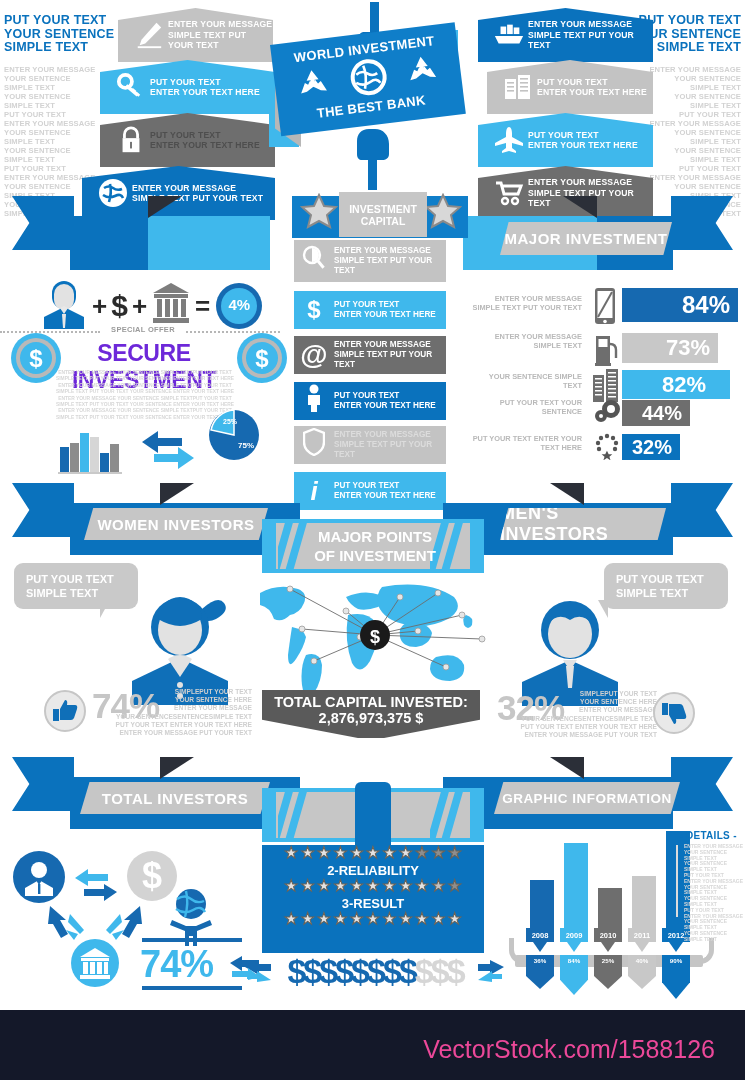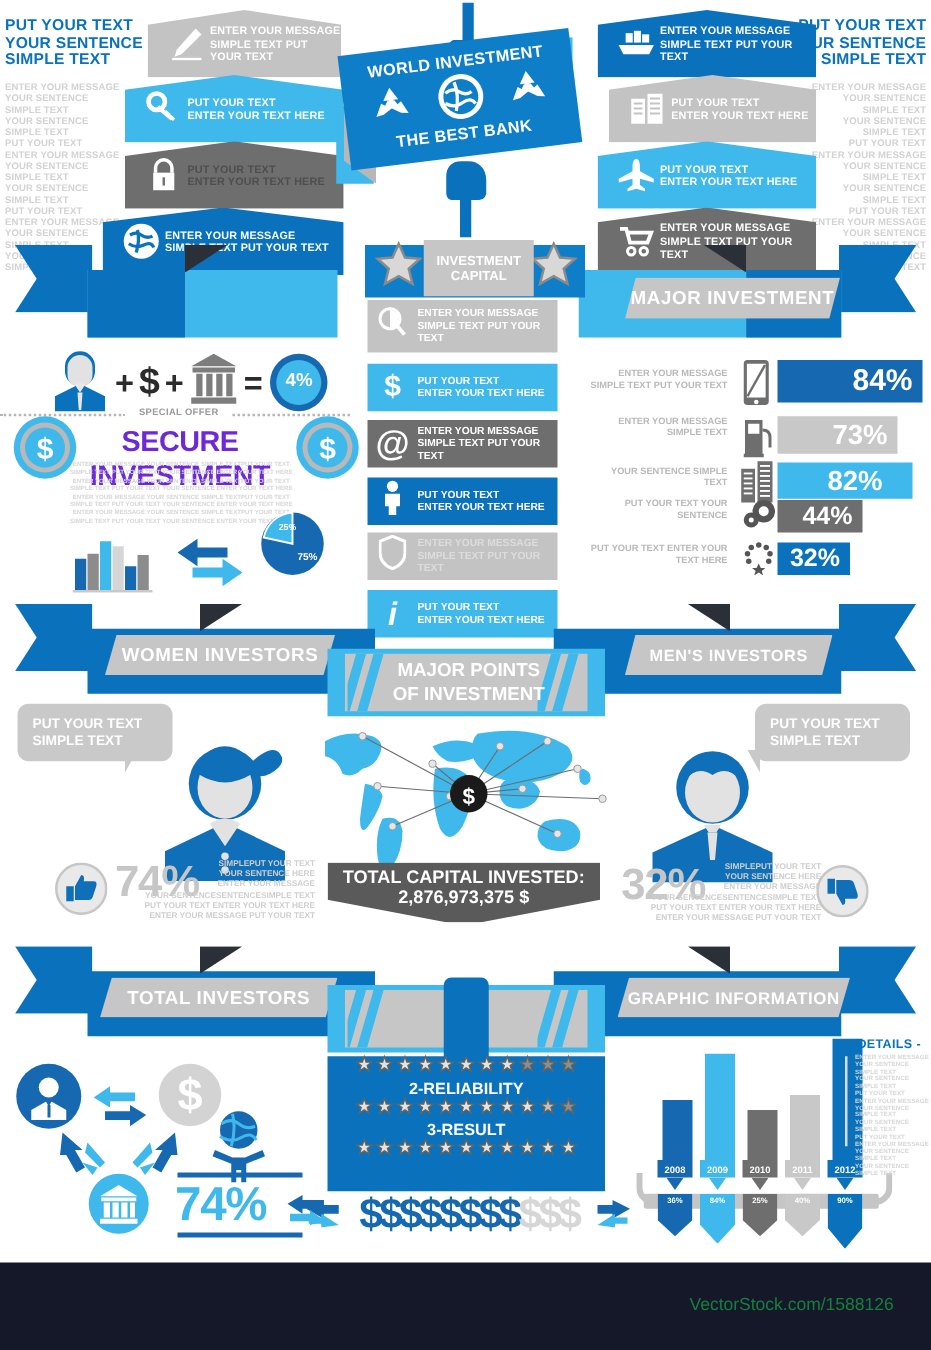--- a/index.html
+++ b/index.html
@@ -76,21 +76,21 @@
   .pct-pin { position:absolute; color:#fff; font-size:6.2px; font-weight:bold;
              text-align:center; padding-top:2px;
              clip-path:polygon(0 0,100% 0,100% 62%,50% 100%,0 62%); }
 
   
   .footer { position:absolute; left:0; top:1010px; width:745px; height:70px;
             background:#141829; }
   .vs-logo { position:absolute; left:30px; top:1022px; color:#fff;
              font-size:34px; letter-spacing:-1px; }
   .vs-logo .b { font-weight:bold; }
-  .vs-url { position:absolute; right:30px; top:1035px; color:#15803d; font-size:14px; }
+  .vs-url { position:absolute; right:30px; top:1035px; color:#ec4899; font-size:25px; }
 </style>
 </head>
 <body>
 
 <div class="stage">
 
   <div class="abs" style="left:4px; top:14px; width:120px;">
     <div class="corner-head" style="white-space:pre-line;">PUT YOUR TEXT
 YOUR SENTENCE
 SIMPLE TEXT</div>
@@ -537,21 +537,21 @@
   <div class="pbar" style="left:622px; top:434px; width:58px; height:26px; background:#0a72bd; font-size:20px; padding-right:8px;">32%</div>
 
   <div class="abs rb-tail left" style="left:12px;  top:483px;"></div>
   <div class="abs rb-band" style="left:70px;  top:503px; width:230px; height:52px; background:#0a72bd;"></div>
   <div class="abs" style="left:160px; top:483px; background:#2b2f38; width:34px; height:22px; clip-path:polygon(0 0,100% 0,0 100%);"></div>
   <div class="rb-label" style="left:84px; top:508px; width:184px; height:32px; font-size:15px;">WOMEN INVESTORS</div>
 
   <div class="abs rb-tail right" style="left:671px; top:483px;"></div>
   <div class="abs rb-band" style="left:443px; top:503px; width:230px; height:52px; background:#0a72bd;"></div>
   <div class="abs" style="left:550px; top:483px; background:#2b2f38; width:34px; height:22px; clip-path:polygon(0 0,100% 0,100% 100%);"></div>
-  <div class="rb-label" style="left:500px; top:508px; width:166px; height:32px; font-size:13px;">MEN'S INVESTORS</div>
+  <div class="rb-label" style="left:500px; top:508px; width:166px; height:32px; font-size:18px;">MEN'S INVESTORS</div>
 
   <div class="abs" style="left:262px; top:519px; width:222px; height:54px; background:#3fb8ec;"></div>
   <div class="abs" style="left:276px; top:523px; width:194px; height:46px; background:#c6c6c6;"></div>
   <div class="abs" style="left:278px; top:523px; width:36px; height:46px; overflow:hidden;">
     <div style="position:absolute;left:0;top:-4px;width:8px;height:56px;background:#3fb8ec;transform:skewX(-16deg);"></div>
     <div style="position:absolute;left:14px;top:-4px;width:8px;height:56px;background:#3fb8ec;transform:skewX(-16deg);"></div>
   </div>
   <div class="abs" style="left:430px; top:523px; width:38px; height:46px; overflow:hidden;">
     <div style="position:absolute;left:4px;top:-4px;width:8px;height:56px;background:#3fb8ec;transform:skewX(-16deg);"></div>
     <div style="position:absolute;left:18px;top:-4px;width:8px;height:56px;background:#3fb8ec;transform:skewX(-16deg);"></div>

